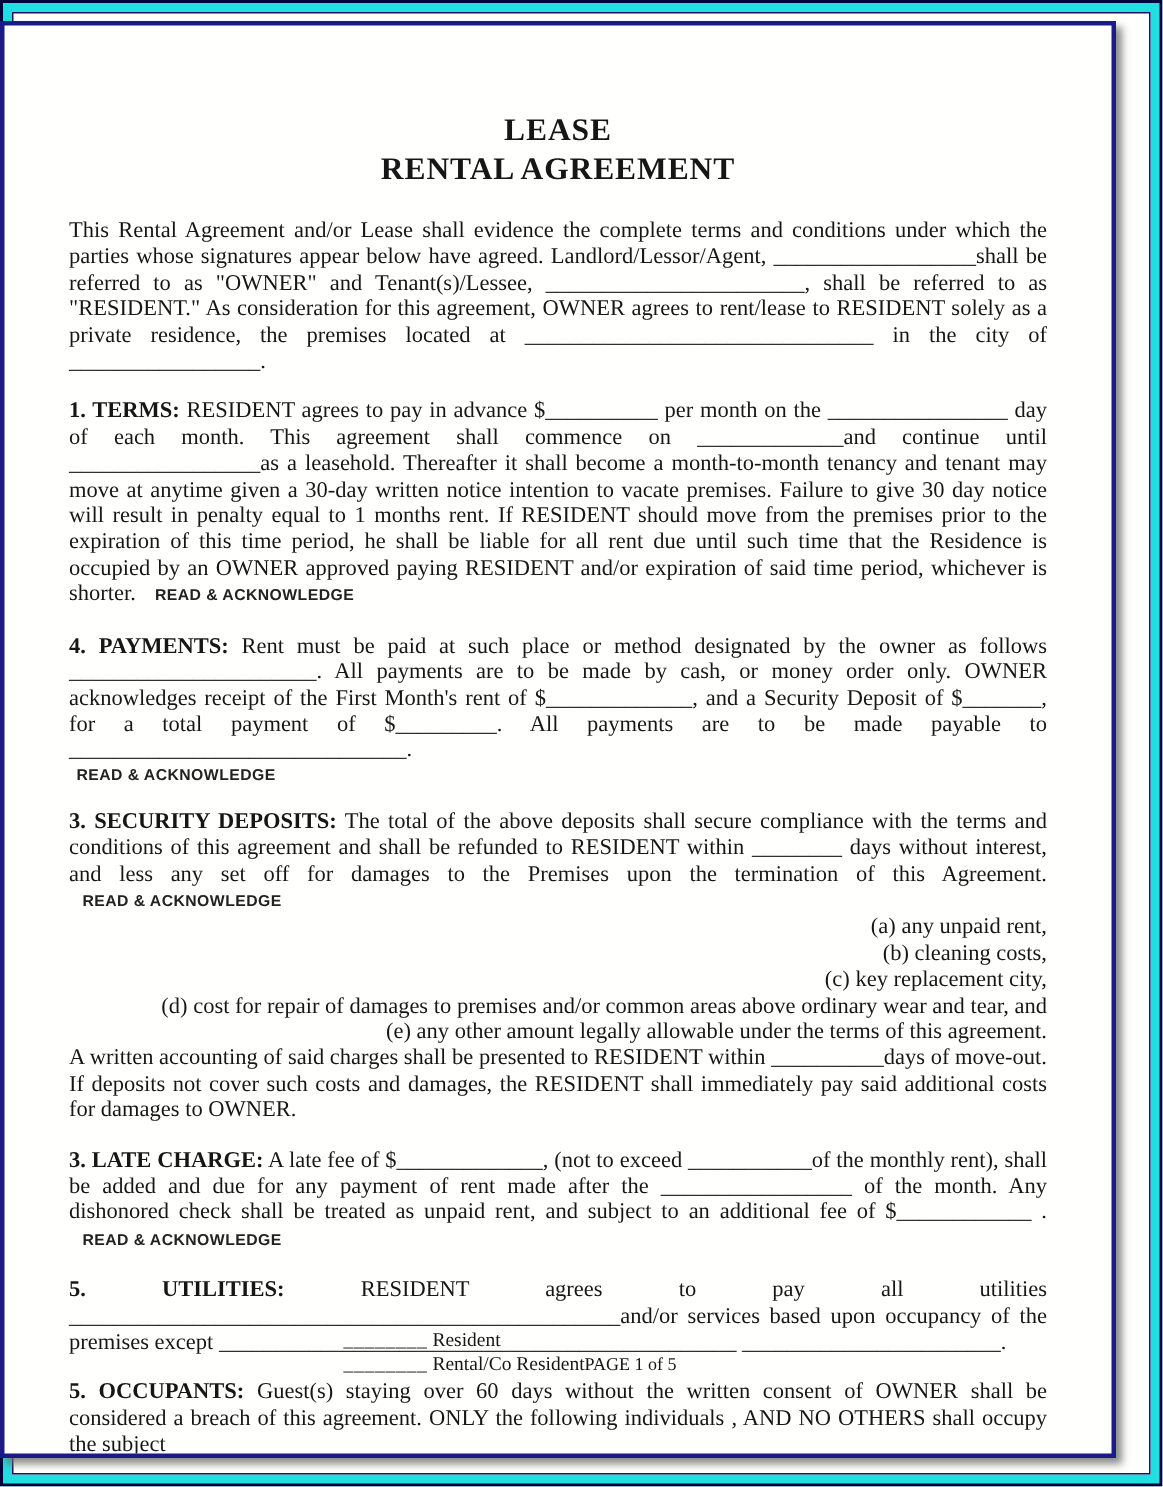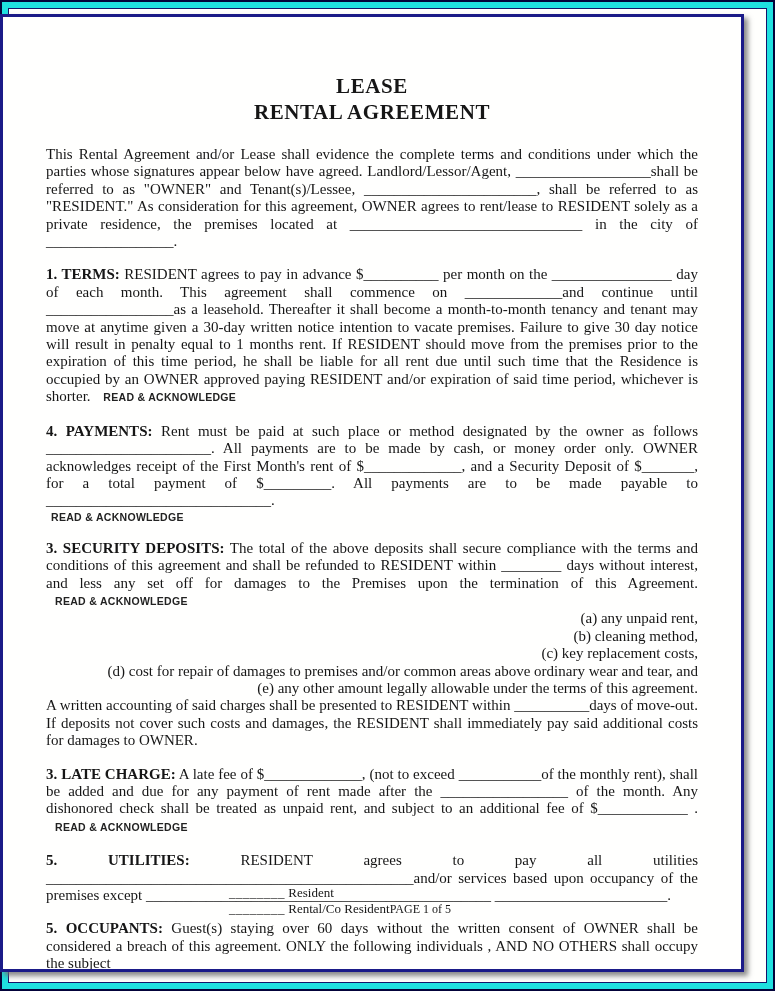--- a/index.html
+++ b/index.html
@@ -107,22 +107,22 @@
     <span class="ack ack-block">READ &amp; ACKNOWLEDGE</span>
   </p>
 
   <div class="section">
     <p class="para">
       <b class="lead">3. SECURITY DEPOSITS:</b>
       <span>The total of the above deposits shall secure compliance with the terms and conditions of this agreement and shall be refunded to RESIDENT within ________ days without interest, and less any set off for damages to the Premises upon the termination of this Agreement.</span>
       <span class="ack ack-inline">READ &amp; ACKNOWLEDGE</span>
     </p>
     <div class="list-line">(a) any unpaid rent,</div>
-    <div class="list-line">(b) cleaning method,</div>
-    <div class="list-line">(c) key replacement costs,</div>
+    <div class="list-line">(b) cleaning costs,</div>
+    <div class="list-line">(c) key replacement city,</div>
     <div class="list-line">(d) cost for repair of damages to premises and/or common areas above ordinary wear and tear, and</div>
     <div class="list-line">(e) any other amount legally allowable under the terms of this agreement.</div>
     <p class="para">A written accounting of said charges shall be presented to RESIDENT within __________days of move-out. If deposits not cover such costs and damages, the RESIDENT shall immediately pay said additional costs for damages to OWNER.</p>
   </div>
 
   <p class="para section">
     <b class="lead">3. LATE CHARGE:</b>
     <span>A late fee of $_____________, (not to exceed ___________of the monthly rent), shall be added and due for any payment of rent made after the _________________ of the month. Any dishonored check shall be treated as unpaid rent, and subject to an additional fee of $____________ .</span>
     <span class="ack ack-inline">READ &amp; ACKNOWLEDGE</span>
   </p>

